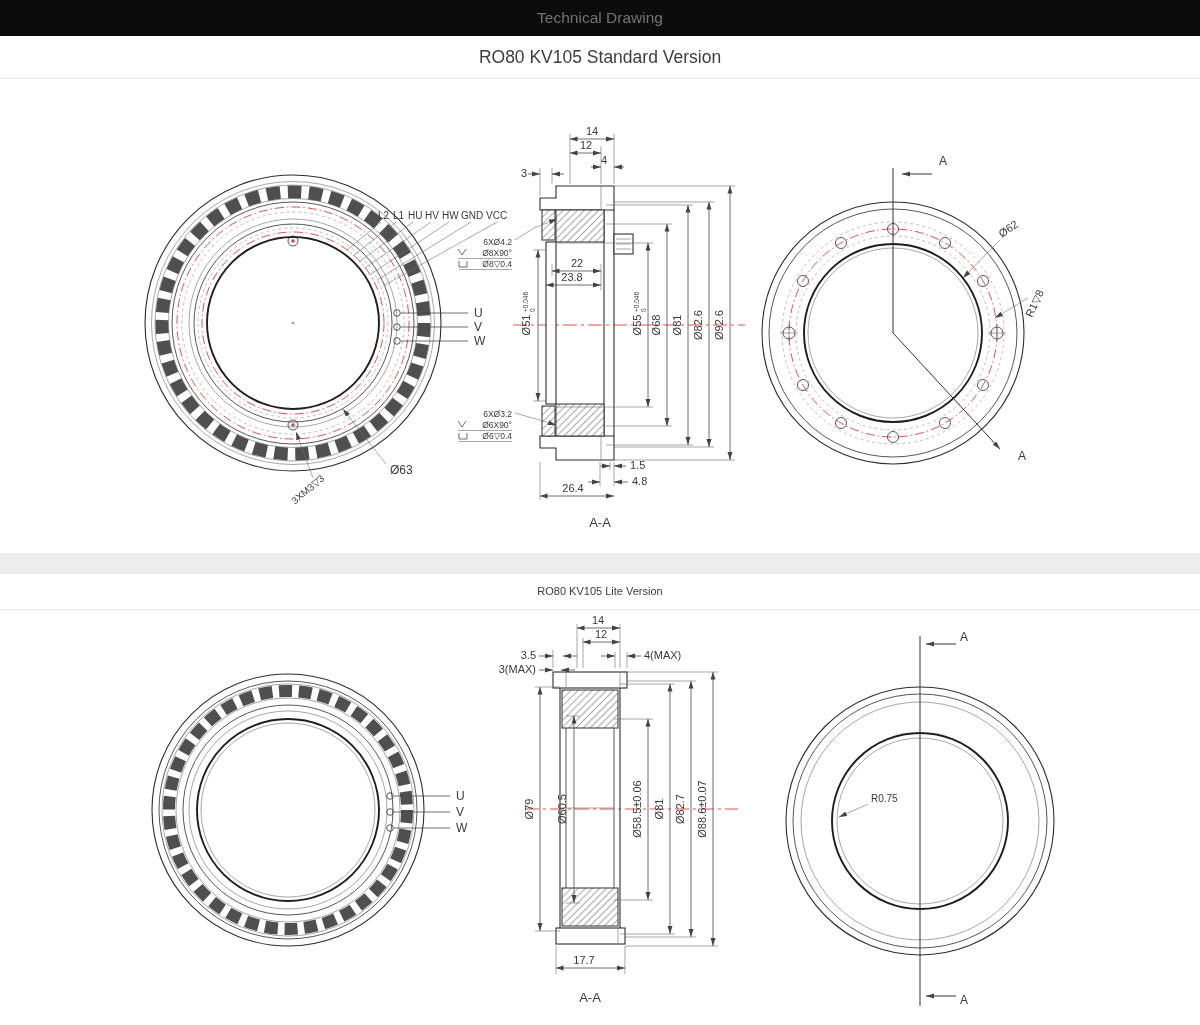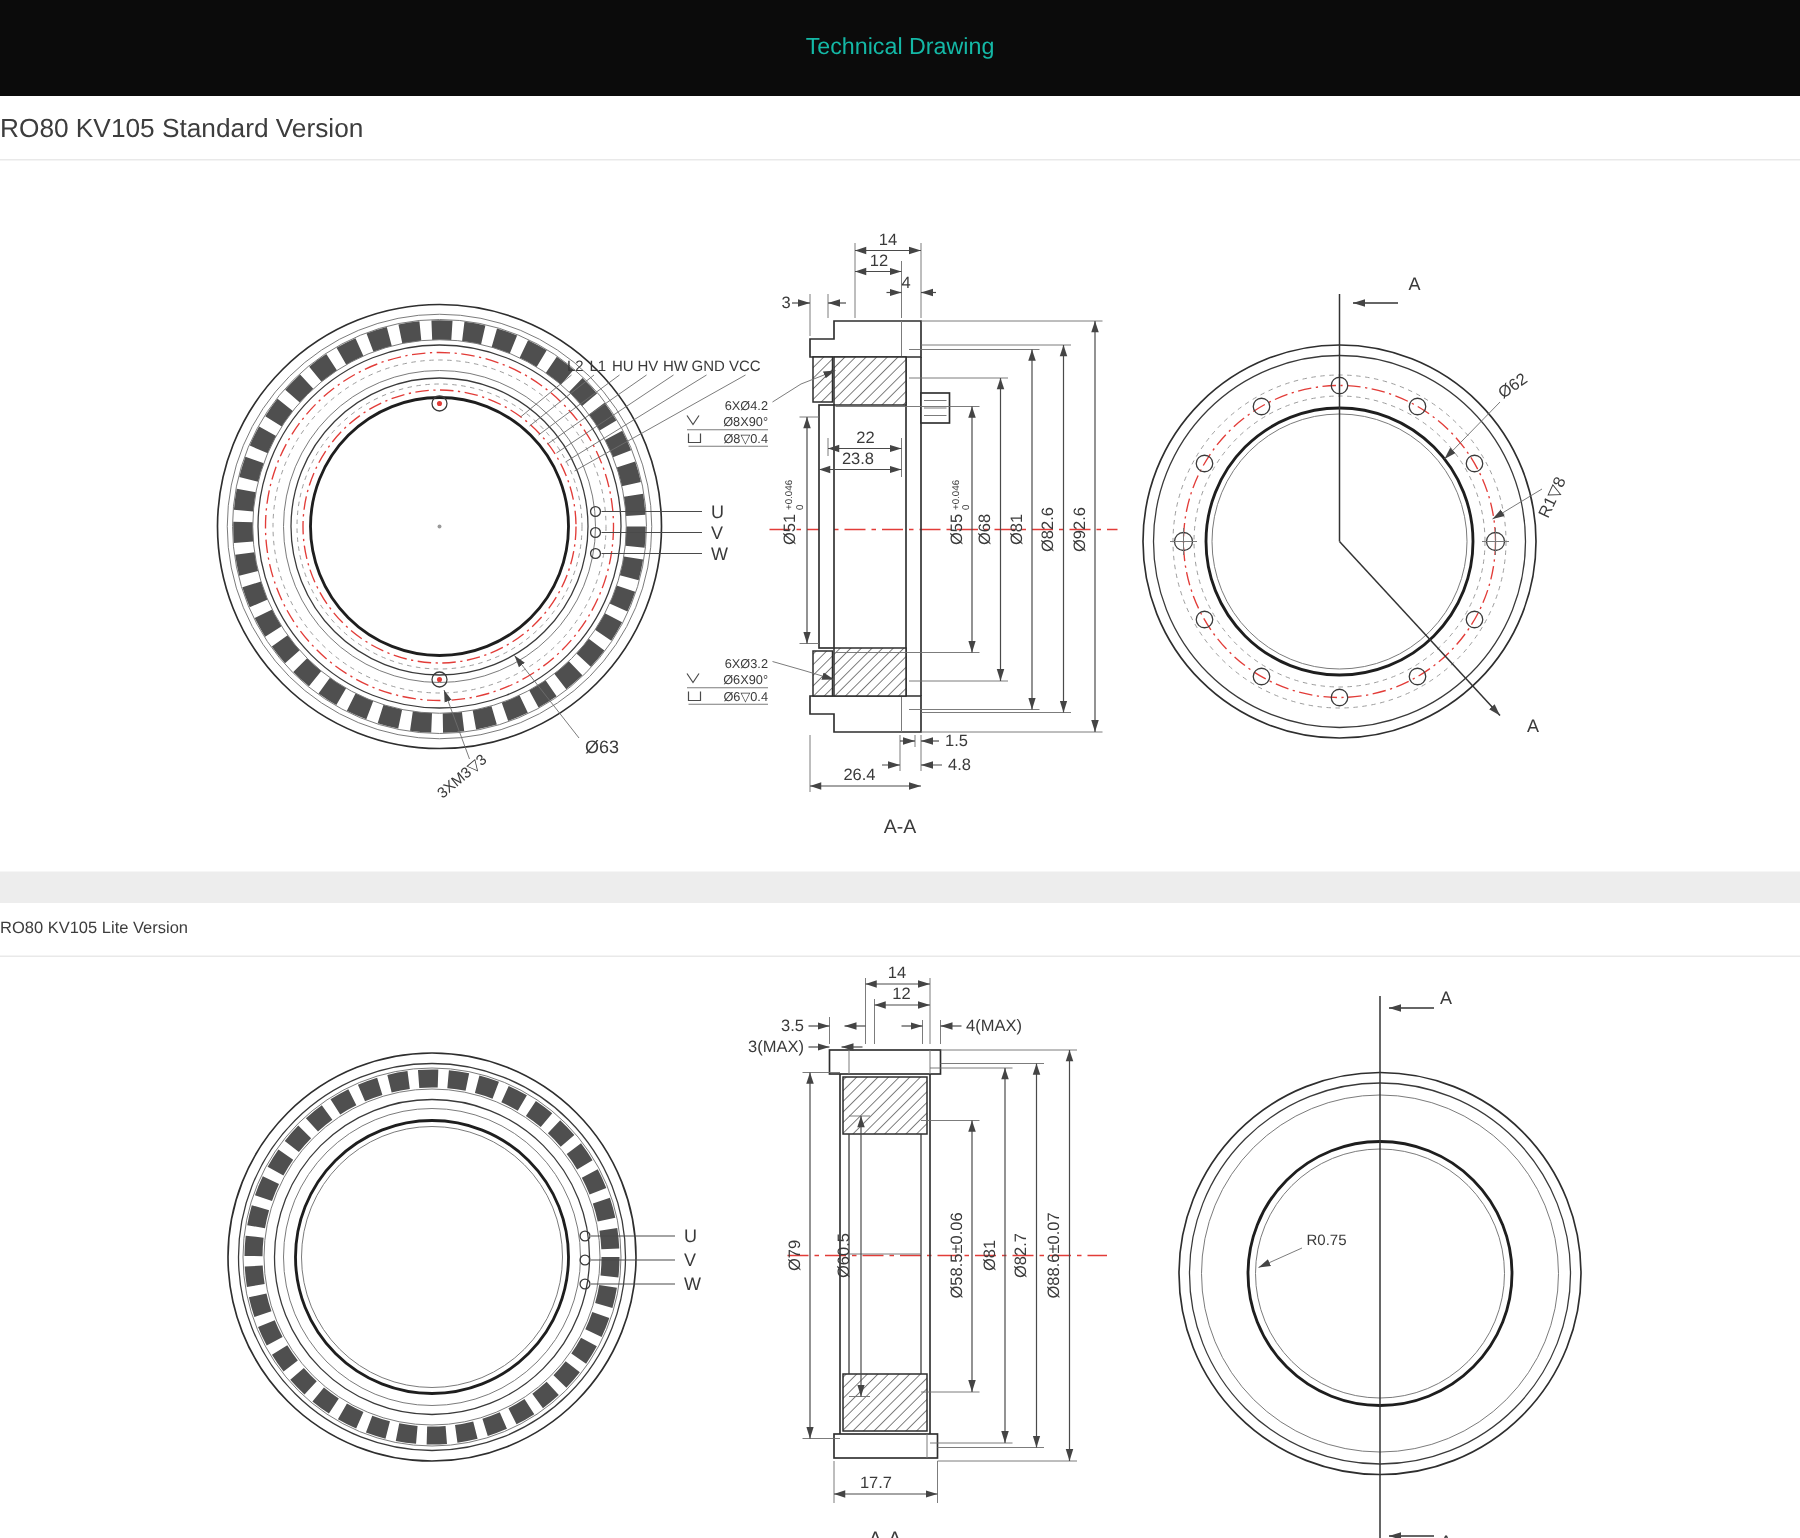--- a/index.html
+++ b/index.html
@@ -1,17 +1,17 @@
 <!DOCTYPE html>
 <html><head>
 <meta charset="utf-8">
 <style>
   html,body{margin:0;padding:0;background:#fff;width:1200px;font-family:"Liberation Sans",sans-serif}
-  .topbar{height:64px;background:#0b0b0b;color:#14b8a6;display:flex;align-items:center;justify-content:center;font-size:15.5px;font-weight:500}
-  .sec-title{background:#fff;text-align:left;color:#3d3d3d;border-bottom:1px solid #e9e9e9}
+  .topbar{height:36px;background:#0b0b0b;color:#737373;display:flex;align-items:center;justify-content:center;font-size:15.5px;font-weight:500}
+  .sec-title{background:#fff;text-align:center;color:#3d3d3d;border-bottom:1px solid #e9e9e9}
   .sec-title.std{height:42px;line-height:42px;font-size:17.5px}
   .sec-title.lite{height:35px;line-height:34px;font-size:11px}
   .divider{height:21px;background:#ededed}
   svg{display:block}
   svg text{font-family:"Liberation Sans",sans-serif;fill:#3a3a3a}
   .t{font-size:11px}
   .t10{font-size:10px}
   .t12{font-size:12px}
   .tt{font-size:6.5px}
   .ts{font-size:8.5px}

